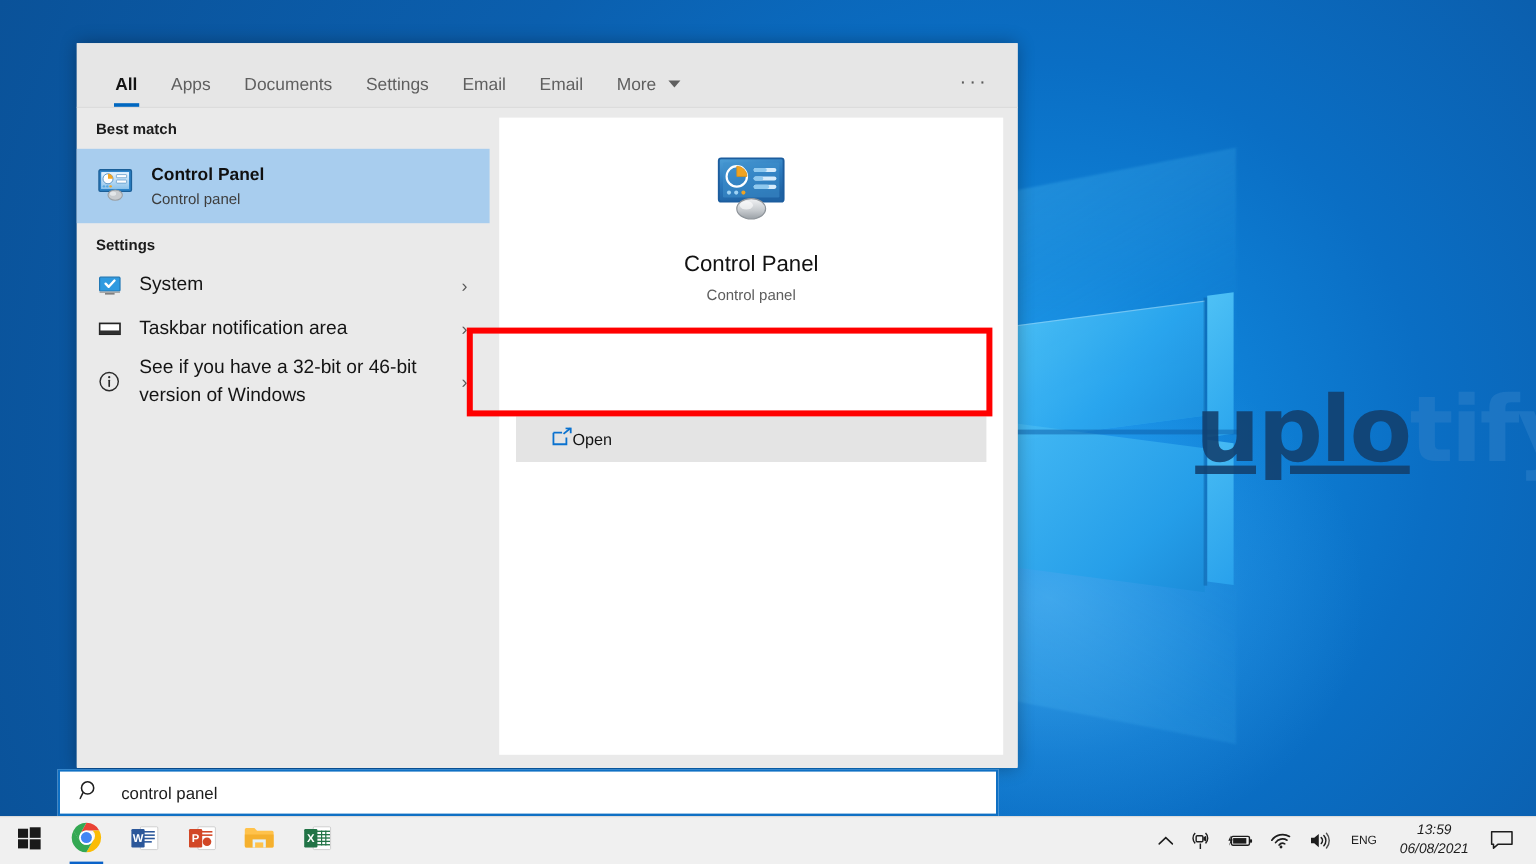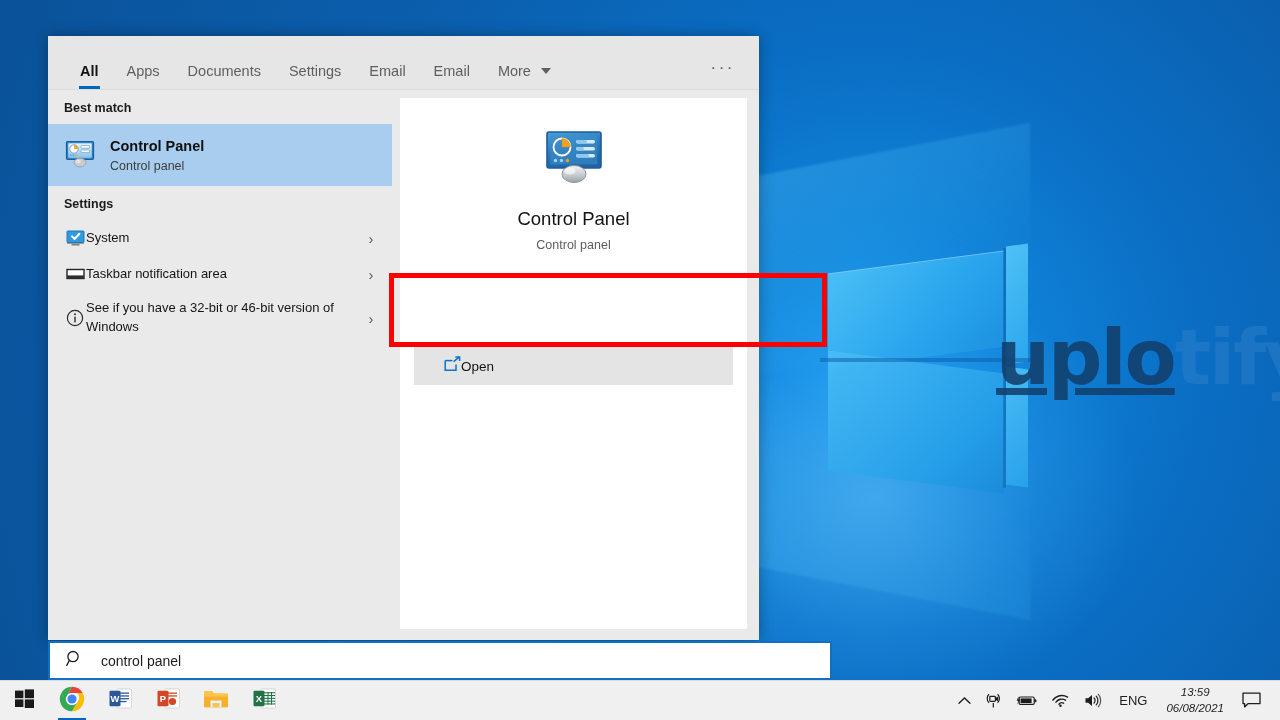--- a/index.html
+++ b/index.html
@@ -70,21 +70,21 @@
     font-family:"DejaVu Sans", sans-serif;
     font-size:76px; font-weight:bold; letter-spacing:-2px;
     line-height:1;
     user-select:none;
   }
   .wm-a{ color:#123f6d; opacity:.88;text-decoration:underline; }
   .wm-b{ color:#2b7fc9; opacity:.55; }
 
   
   #searchPanel{
-    position:absolute; left:48px; top:36px; width:711px; height:604px;
+    position:absolute; left:64px; top:36px; width:784px; height:604px;
     background:#eaeaea;
     box-shadow:0 0 14px rgba(0,0,0,.32);
   }
   
   .tabbar{
     height:54px; background:#e6e6e6;
     display:flex; align-items:flex-end; position:relative;
     border-bottom:1px solid #dcdcdc;
   }
   .tabs{ display:flex; align-items:flex-end; padding-left:18px; }
@@ -126,21 +126,21 @@
   .bm-title{ font-size:14.5px; font-weight:bold; color:#101010; line-height:1.25; }
   .bm-sub{ font-size:12.5px; color:#3d3d3d; margin-top:3px; }
 
   .setting-row{
     height:36px; display:flex; align-items:center;
     padding:0 12px 0 16px; cursor:pointer;
   }
   .setting-row.two-line{ height:52px; align-items:center; }
   .sr-ico{ width:22px; flex:0 0 22px; display:flex; align-items:center; justify-content:center; }
   .sr-label{
-    font-size:13px; color:#151515; flex:1; line-height:1.45;
+    margin-left:14px; font-size:16px; color:#151515; flex:1; line-height:1.45;
   }
   .chev{
     width:18px; flex:0 0 18px; color:#5a5a5a; font-size:15px;
     display:flex; align-items:center; justify-content:center;
   }
 
   
   .rightcol{ flex:1; background:#eaeaea; padding:8px 12px 10px 8px; }
   .card{
     width:100%; height:100%; background:#ffffff;
@@ -186,21 +186,21 @@
     position:absolute; bottom:0; left:10px; right:10px; height:3px; background:#0a63c9;
   }
   .tb-right{
     margin-left:auto; display:flex; align-items:center; height:40px;
     padding-right:8px; color:#1d1d1d;
   }
   .tray-ico{
     height:40px; display:flex; align-items:center; justify-content:center;
     padding:0 7px; cursor:pointer;
   }
-  .tray-lang{ font-size:13px; padding:0 9px; cursor:pointer; }
+  .tray-lang{ font-size:10px; padding:0 9px; cursor:pointer; }
   .tray-clock{
     text-align:center; font-size:11.5px; line-height:1.35; padding:0 10px;
     cursor:pointer; color:#1d1d1d;font-style:italic;
   }
   .tray-action{ padding:0 11px 0 8px; display:flex; align-items:center; cursor:pointer; }
 </style>
 </head>
 <body>
 
 <div id="desktop">

